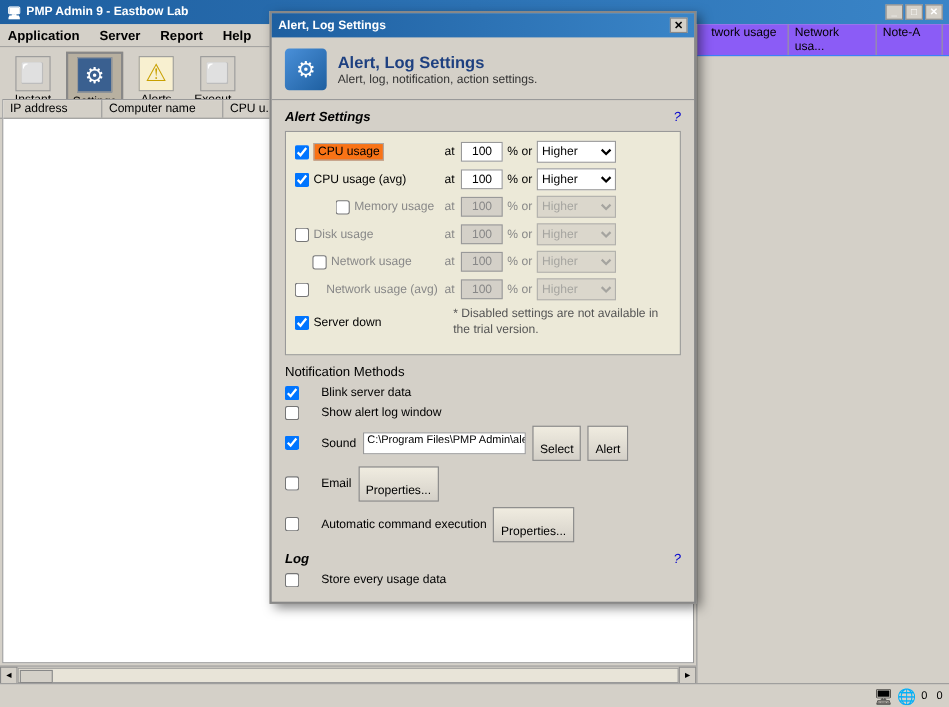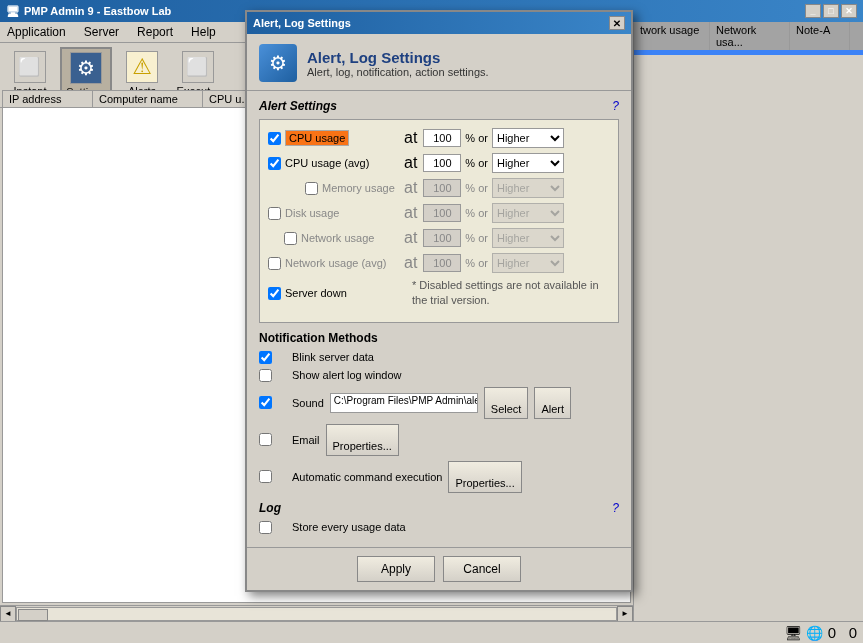--- a/index.html
+++ b/index.html
@@ -62,20 +62,21 @@
       padding: 2px 4px;
       display: flex;
       gap: 12px;
       font-size: 12px;
       border-bottom: 1px solid #999;
     }
 
     .menubar span {
       cursor: pointer;
       padding: 1px 3px;
+      font-weight: bold;
     }
 
     .toolbar {
       background: #d4d0c8;
       display: flex;
       padding: 4px;
       gap: 4px;
       border-bottom: 1px solid #999;
     }
 
@@ -127,22 +128,23 @@
       right: 0;
       top: 22px;
       width: 230px;
       bottom: 0;
       background: #d4d0c8;
       border-left: 1px solid #999;
     }
 
     .right-table-header {
       display: flex;
-      background: #a3a3a3;
-      border-bottom: 5px solid #3b82f6;
+      background: #8b5cf6;
+      border-bottom: 1px solid #3b82f6;
+      justify-content: center;
     }
 
     .right-col {
       padding: 2px 6px;
       border-right: 1px solid #999;
       font-size: 11px;
     }
 
     
     .dialog-overlay {
@@ -257,21 +259,21 @@
 
     .alert-row label {
       display: flex;
       align-items: center;
       gap: 4px;
       width: 130px;
       font-size: 11px;
     }
 
     .alert-row .at-label {
-      font-size: 16px;
+      font-size: 11px;
       margin: 0 2px;
     }
 
     .alert-row input[type="text"] {
       width: 38px;
       height: 18px;
       border: 1px solid #999;
       background: #fff;
       text-align: center;
       font-size: 11px;
@@ -306,21 +308,21 @@
       margin-top: 6px;
       margin-left: 140px;
       line-height: 1.4;
     }
 
     .notif-section {
       margin-top: 8px;
     }
 
     .notif-title {
-      font-weight: bold;
+      font-weight: normal;
       font-size: 12px;
       margin-bottom: 6px;
     }
 
     .notif-row {
       display: flex;
       align-items: center;
       margin-bottom: 5px;
       gap: 6px;
     }
@@ -503,21 +505,21 @@
     <div class="hscroll-btn">◄</div>
     <div class="hscroll-track">
       <div class="hscroll-thumb"></div>
     </div>
     <div class="hscroll-btn">►</div>
   </div>
 
   <div class="statusbar">
     <span class="status-icon">🖥</span>
     <span class="status-icon">🌐</span>
-    <span style="font-size:15px;">0 &nbsp; 0</span>
+    <span style="font-size:10px;">0 &nbsp; 0</span>
   </div>
 </div>
 
 <div class="dialog-overlay">
   <div class="dialog">
 
     <div class="dialog-titlebar">
       <span>Alert, Log Settings</span>
       <div class="dialog-close-btn">✕</div>
     </div>
@@ -602,21 +604,21 @@
           </label>
           <span class="at-label" style="color:#888;">at</span>
           <input type="text" class="disabled-input" value="100" disabled="" style="">
           <span class="pct-label" style="color:#888;">% or</span>
           <select class="disabled-select" disabled="">
             <option>Higher</option>
           </select>
         </div>
 
         <div class="alert-row">
-          <label style="color:#888;">
+          <label style="color:#888;justify-content:space-between;">
             <input type="checkbox" style="">
             <span>Network usage (avg)</span>
           </label>
           <span class="at-label" style="color:#888;">at</span>
           <input type="text" class="disabled-input" value="100" disabled="" style="">
           <span class="pct-label" style="color:#888;">% or</span>
           <select class="disabled-select" disabled="">
             <option>Higher</option>
           </select>
         </div>
@@ -682,18 +684,14 @@
         <div class="notif-row">
           <label>
             <input type="checkbox" style="">
             <span>Store every usage data</span>
           </label>
         </div>
       </div>
 
     </div>
 
-    <div class="dialog-footer">
-      <button class="footer-btn">Apply</button>
-      <button class="footer-btn">Cancel</button>
-    </div>
   </div>
 </div>
 
 </body></html>

